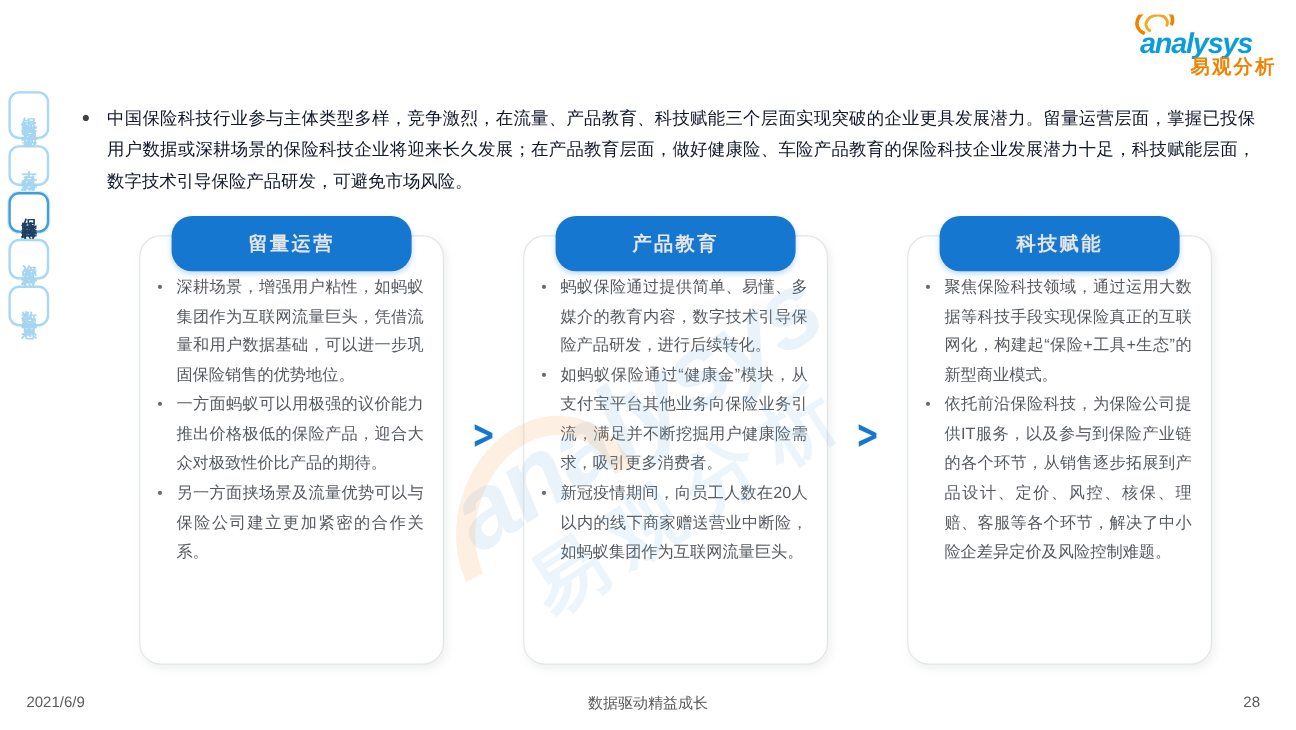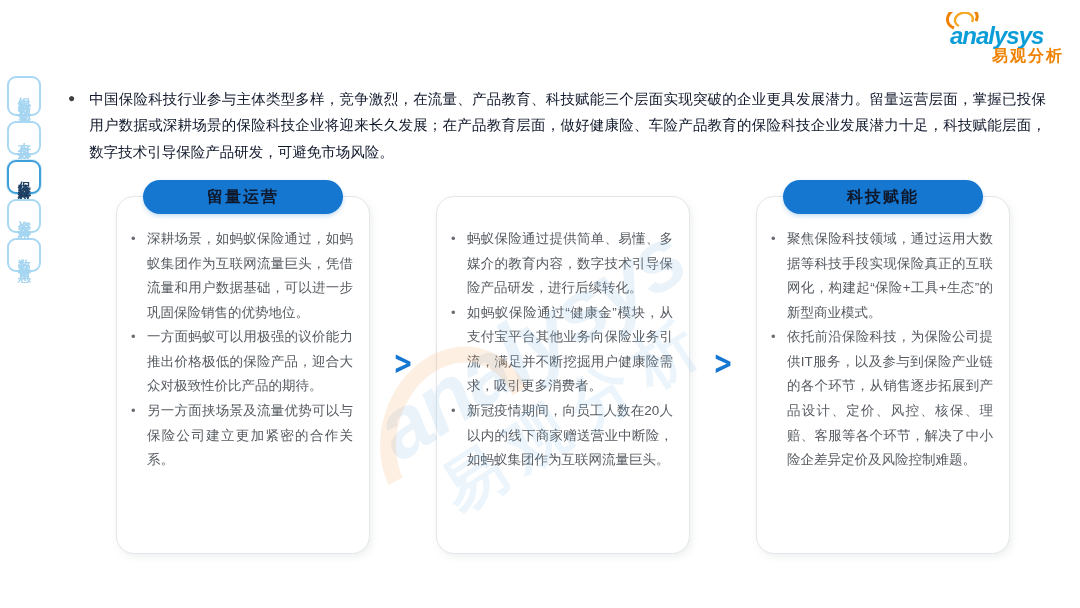--- a/index.html
+++ b/index.html
@@ -55,24 +55,24 @@
   }
   .card{
     position:relative;width:254px;flex:none;box-sizing:border-box;
     background:#ffffff;border:1px solid #e2e6ea;border-radius:18px;
     box-shadow:2px 3px 7px rgba(100,110,120,.10);
     margin-top:17px;height:358px;
     padding:30px 16px 10px 14px;
   }
   .pill{
     position:absolute;top:-17px;left:50%;transform:translateX(-50%);
-    min-width:200px;height:34px;box-sizing:border-box;
+    min-width:200px;height:46px;box-sizing:border-box;
     background:#1577d0;border-radius:17px;
     display:flex;align-items:center;justify-content:center;
-    color:#0f172a;font-size:16px;font-weight:700;letter-spacing:2px;
+    color:#e5e5e5;font-size:16px;font-weight:700;letter-spacing:2px;
     box-shadow:0 2px 4px rgba(21,119,208,.25);
   }
   .card ul{list-style:none;margin:0;padding:0;}
   .card li{
     display:flex;align-items:flex-start;
     font-size:13.5px;color:#555a60;line-height:1.82;text-align:justify;
   }
   .li-dot{flex:none;width:16px;color:#6a6f75;font-size:13px;line-height:1.82;}
   .arrow-zone{flex:1;display:flex;align-items:center;justify-content:center;}
   .arrow{
@@ -149,38 +149,39 @@
     </div>
   </nav>
 
   <main class="content">
 
     <section class="card">
       <div class="pill">留量运营</div>
       <ul>
         <li>
           <span class="li-dot">•</span>
-          <span>深耕场景，如蚂蚁保险通过，如蚂蚁集团作为互联网流量巨头，凭借流量和用户数据基础，可以进一步巩固保险销售的优势地位。</span>
+          <span>深耕场景，增强用户粘性，如蚂蚁集团作为互联网流量巨头，凭借流量和用户数据基础，可以进一步巩固保险销售的优势地位。</span>
         </li>
         <li>
           <span class="li-dot">•</span>
           <span>一方面蚂蚁可以用极强的议价能力推出价格极低的保险产品，迎合大众对极致性价比产品的期待。</span>
         </li>
         <li>
           <span class="li-dot">•</span>
           <span>另一方面挟场景及流量优势可以与保险公司建立更加紧密的合作关系。</span>
         </li>
       </ul>
     </section>
 
     <div class="arrow-zone">
       <span class="arrow">&gt;</span>
     </div>
 
     <section class="card">
+      <div class="pill">产品教育</div>
       <ul>
         <li>
           <span class="li-dot">•</span>
           <span>蚂蚁保险通过提供简单、易懂、多媒介的教育内容，数字技术引导保险产品研发，进行后续转化。</span>
         </li>
         <li>
           <span class="li-dot">•</span>
           <span>如蚂蚁保险通过“健康金”模块，从支付宝平台其他业务向保险业务引流，满足并不断挖掘用户健康险需求，吸引更多消费者。</span>
         </li>
         <li>
@@ -209,14 +210,19 @@
     </section>
 
   </main>
 
   <div class="watermark">
     <div class="wm-arc"></div>
     <div class="wm-latin">analysys</div>
     <div class="wm-cn">易观分析</div>
   </div>
 
+  <footer class="footer">
+    <span class="f-date">2021/6/9</span>
+    <span class="f-center">数据驱动精益成长</span>
+    <span class="f-page">28</span>
+  </footer>
 
 </div>
 
 </body></html>

